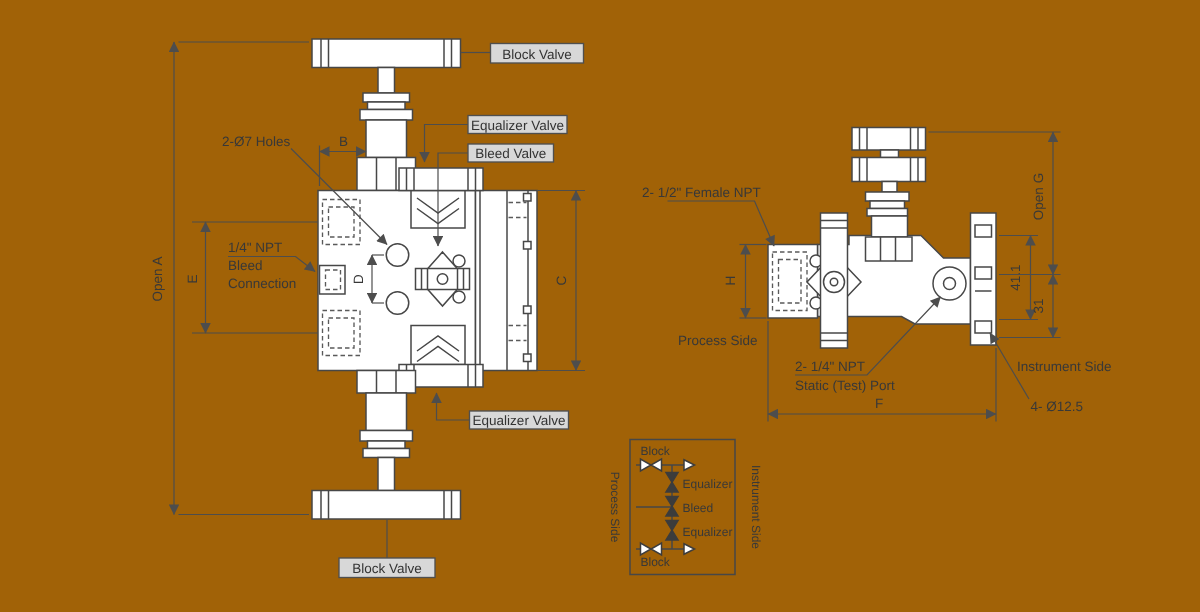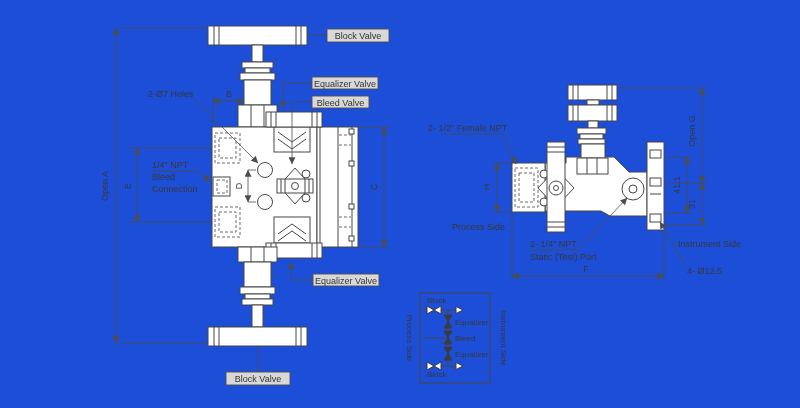--- a/index.html
+++ b/index.html
@@ -1,16 +1,16 @@
 <!DOCTYPE html>
 <html><head>
 <meta charset="utf-8">
 <style>
   html,body{margin:0;padding:0;background:#ffffff;}
-  .stage{position:relative;width:800px;height:408px;background:#1d4ed8;overflow:hidden;}
+  .stage{position:relative;width:800px;height:408px;background:#a16207;overflow:hidden;}
   svg{display:block;}
   .ln{fill:none;stroke:#474747;stroke-width:1;}
   .fw{fill:#ffffff;stroke:#474747;stroke-width:1;}
   .dsh{fill:none;stroke:#5a5a5a;stroke-width:0.9;stroke-dasharray:3,2;}
   .dim{fill:none;stroke:#4d4d4d;stroke-width:0.8;}
   .ldr{fill:none;stroke:#4d4d4d;stroke-width:0.8;}
   .t{font-family:"Liberation Sans","DejaVu Sans",sans-serif;font-size:9px;fill:#383838;}
   .ts{font-family:"Liberation Sans","DejaVu Sans",sans-serif;font-size:8px;fill:#383838;}
   .tbox{font-family:"Liberation Sans","DejaVu Sans",sans-serif;font-size:9px;fill:#333333;}
   .box{fill:#d8d8d8;stroke:#4f4f4f;stroke-width:0.9;}

